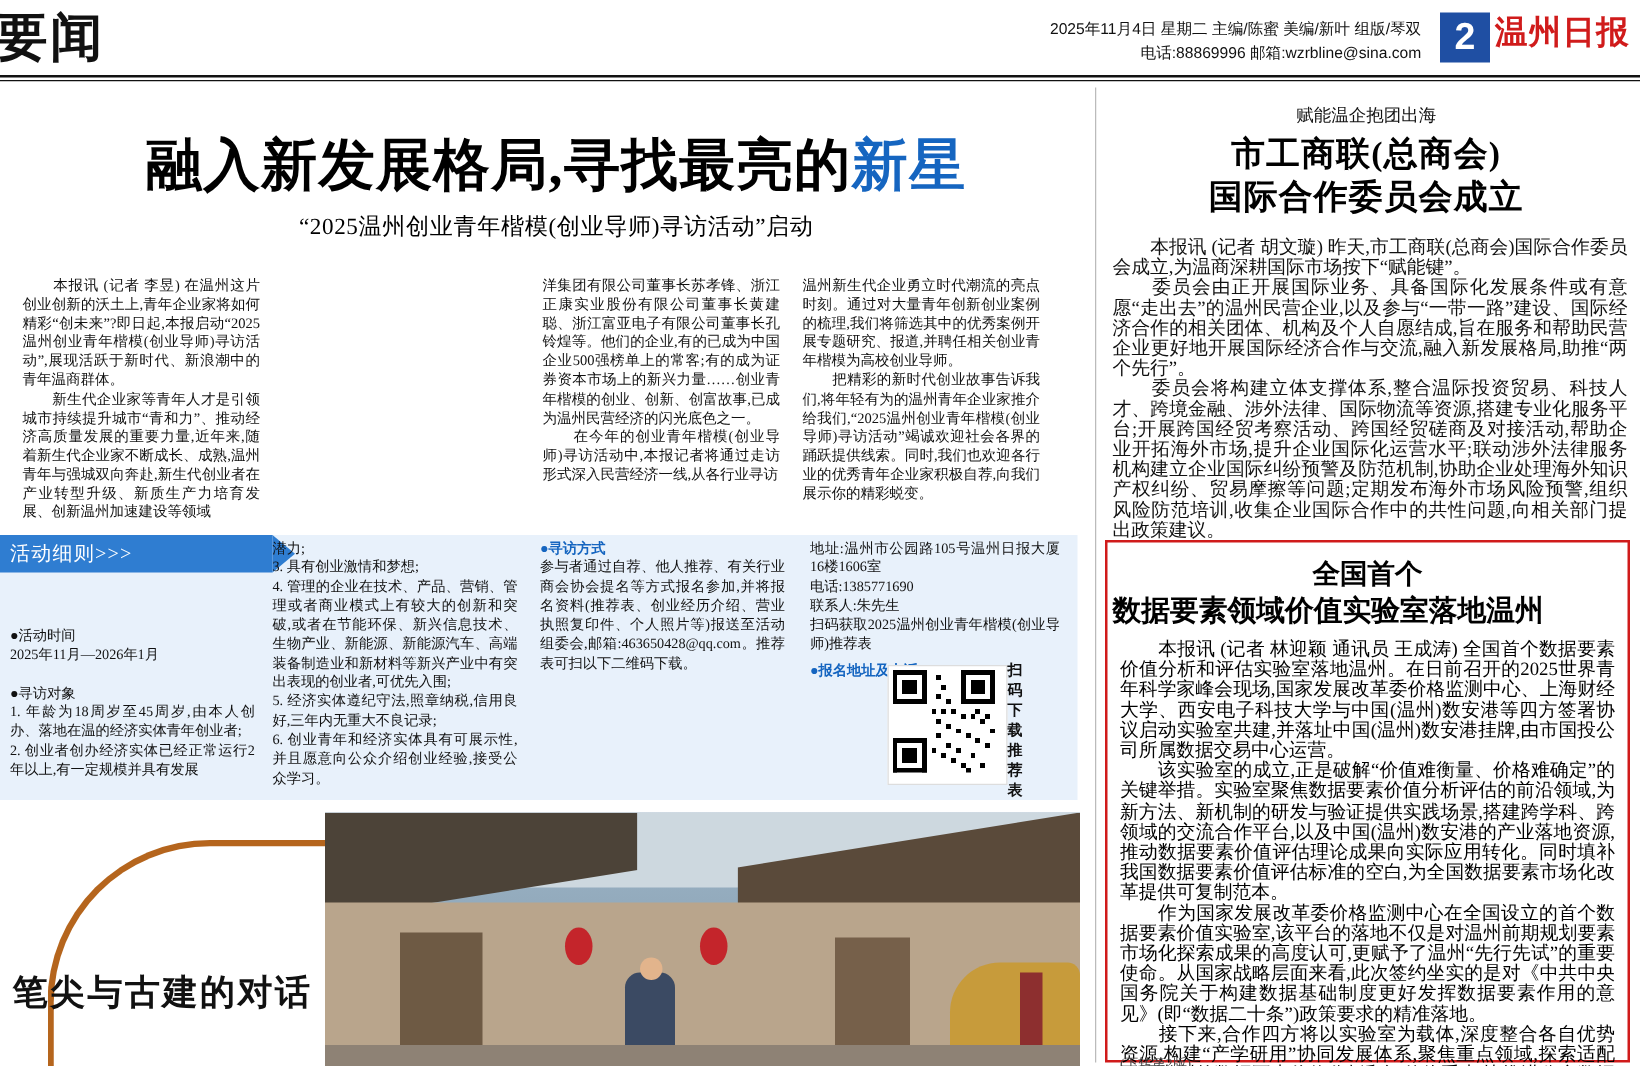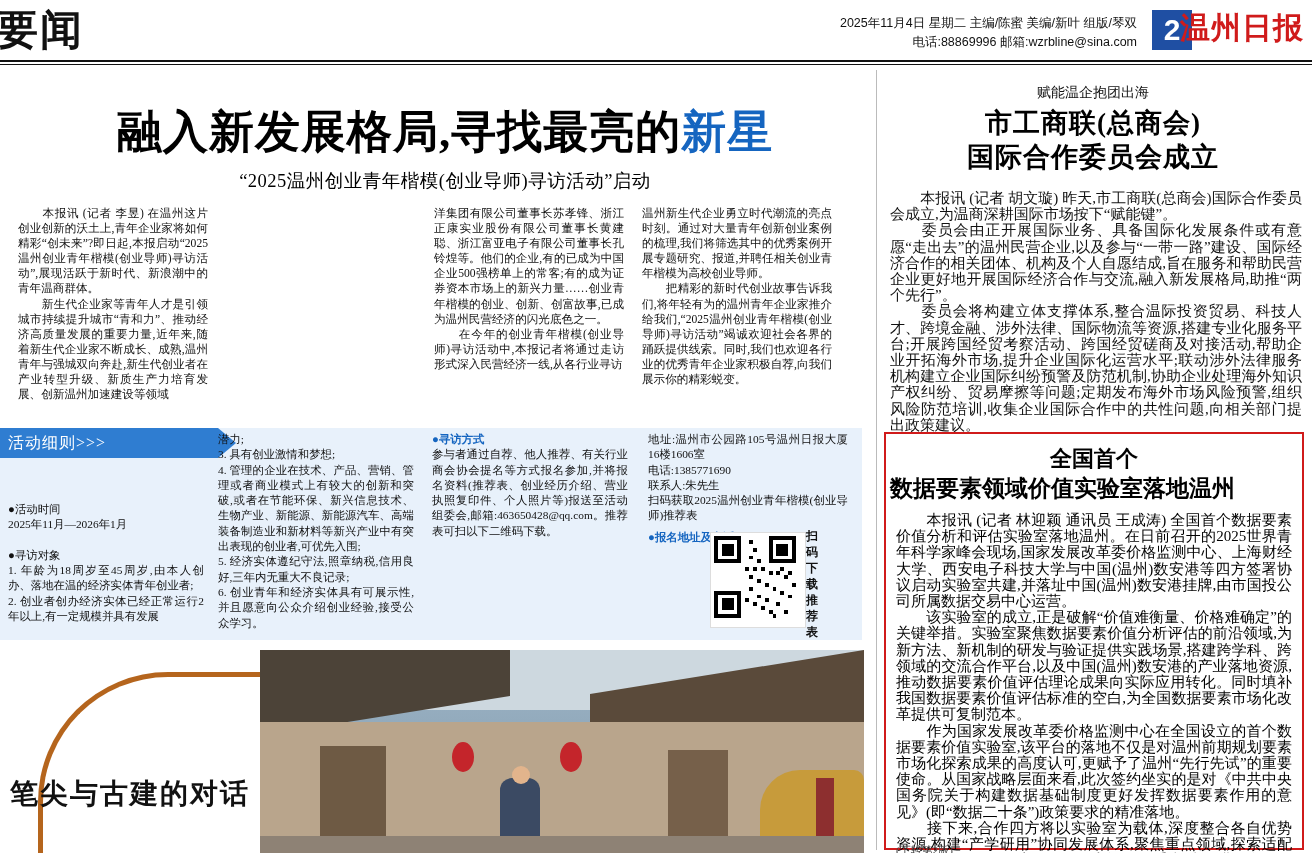--- a/index.html
+++ b/index.html
@@ -26,42 +26,42 @@
     font-family:"Liberation Sans","DejaVu Sans",sans-serif;
   }
   .mh-pagenum{
     position:absolute;right:120px;top:10px;
     width:40px;height:40px;background:#1f4fa3;color:#fff;
     font-size:30px;font-weight:bold;text-align:center;line-height:40px;
     font-family:"Liberation Sans","DejaVu Sans",sans-serif;
   }
   .mh-logo{
     position:absolute;right:8px;top:8px;
-    font-size:30px;font-weight:bold;color:#d01b1b;letter-spacing:1px;
+    font-size:26px;font-weight:bold;color:#d01b1b;letter-spacing:1px;
     font-family:"Liberation Serif","DejaVu Serif",serif;
   }
   .mh-rule{position:absolute;left:0;top:60px;width:1312px;height:2px;background:#111;}
   .mh-rule2{position:absolute;left:0;top:64px;width:1312px;height:1px;background:#111;}
 
   
   .col-div{position:absolute;left:876px;top:70px;width:1px;height:780px;background:#bbb;}
 
   
   .headline{
     position:absolute;left:40px;top:104px;width:810px;text-align:center;
     font-size:45px;font-weight:bold;letter-spacing:1px;line-height:56px;
   }
   .headline .hl-accent{color:#1565c0;}
   .subhead{
     position:absolute;left:40px;top:168px;width:810px;text-align:center;
     font-size:18.5px;font-weight:normal;letter-spacing:0.5px;
   }
 
   
-  .body-cols{position:absolute;left:14px;top:206px;width:850px;height:215px;}
+  .body-cols{position:absolute;left:14px;top:221px;width:850px;height:215px;}
   .bcol{position:absolute;top:0;width:190px;font-size:11.6px;line-height:15.1px;text-align:justify;color:#111;}
   #bc0{left:4px;}
   #bc1{left:212px;}
   #bc2{left:420px;}
   #bc3{left:628px;}
 
   
   .rules-panel{
     position:absolute;left:0px;top:428px;width:862px;height:212px;
     background:#e8f1fb;border:0;

